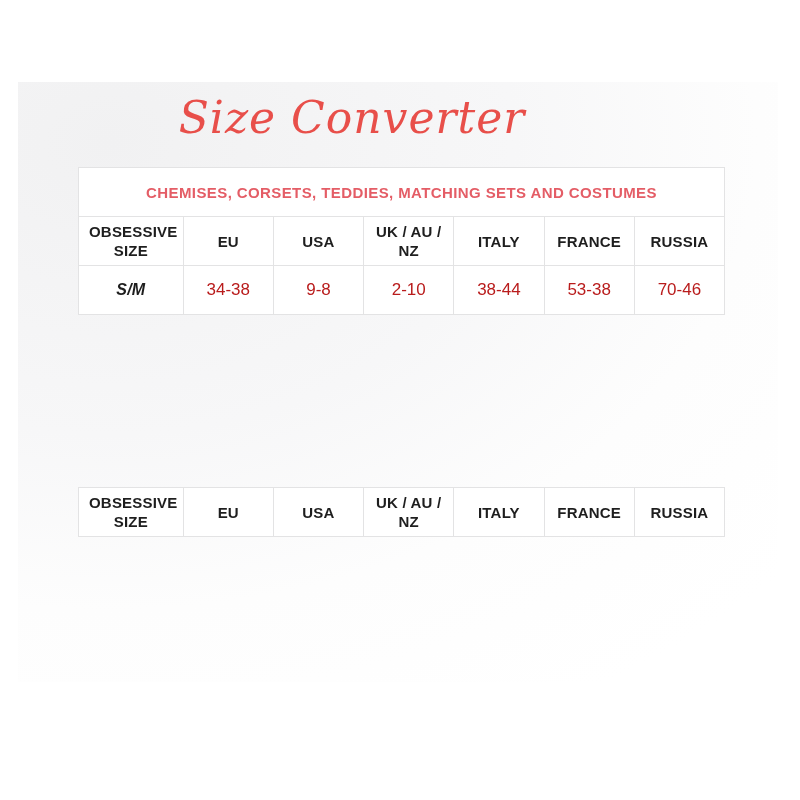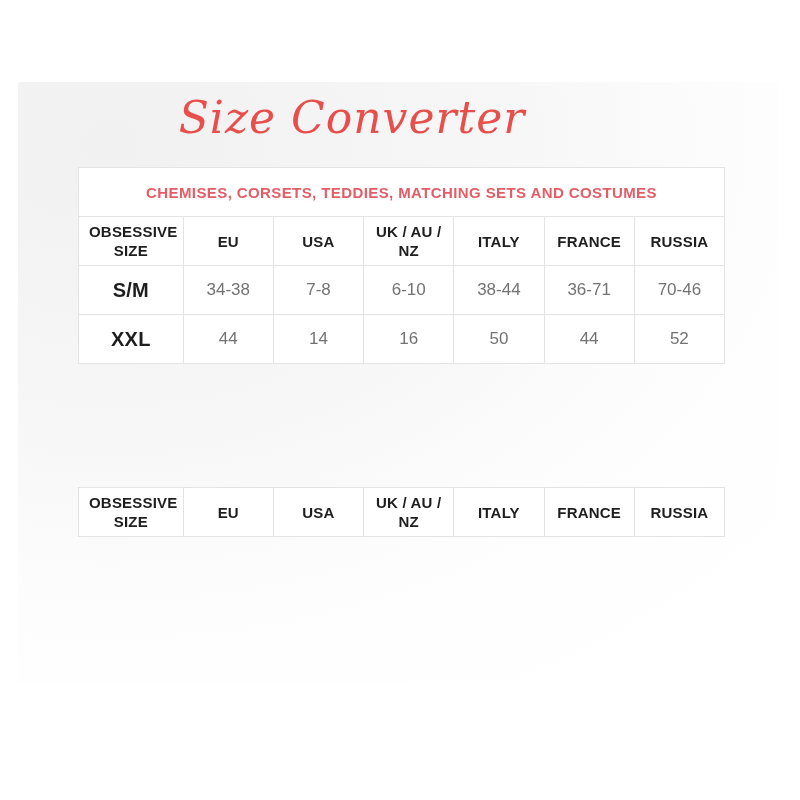--- a/index.html
+++ b/index.html
@@ -54,27 +54,28 @@
   }
   .size-table th {
     font-weight: bold;
     font-size: 15px;
     line-height: 19px;
     letter-spacing: 0.2px;
     padding: 0 10px;
   }
   .size-table td.row-label {
     font-weight: bold;
-    font-size: 20px;
+    font-size: 16px;
     letter-spacing: 0.2px;
+    font-style: italic;
   }
   .size-table td.val {
     font-weight: normal;
     font-size: 17px;
-    color: #737373;
+    color: #b91c1c;
   }
   col.c-size { width: 16.2%; }
   col.c-reg  { width: 13.966%; }
 </style>
 </head>
 <body>
 
 <div class="bg-panel"></div>
 
 <h1 class="page-title">Size Converter</h1>
@@ -98,34 +99,25 @@
       <th>EU</th>
       <th>USA</th>
       <th>UK / AU / NZ</th>
       <th>ITALY</th>
       <th>FRANCE</th>
       <th>RUSSIA</th>
     </tr>
     <tr>
       <td class="row-label">S/M</td>
       <td class="val">34-38</td>
-      <td class="val">7-8</td>
-      <td class="val">6-10</td>
+      <td class="val">9-8</td>
+      <td class="val">2-10</td>
       <td class="val">38-44</td>
-      <td class="val">36-71</td>
+      <td class="val">53-38</td>
       <td class="val">70-46</td>
-    </tr>
-    <tr>
-      <td class="row-label">XXL</td>
-      <td class="val">44</td>
-      <td class="val">14</td>
-      <td class="val">16</td>
-      <td class="val">50</td>
-      <td class="val">44</td>
-      <td class="val">52</td>
     </tr>
   </tbody>
 </table>
 
 <table class="size-table t2">
   <colgroup>
     <col class="c-size">
       <col class="c-reg">
       <col class="c-reg">
       <col class="c-reg">

